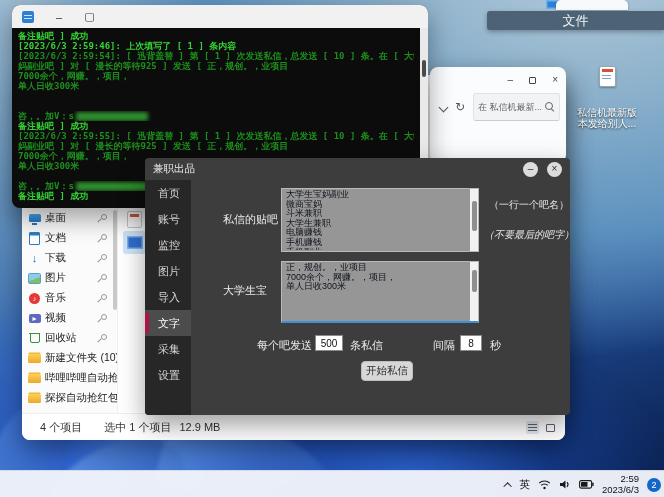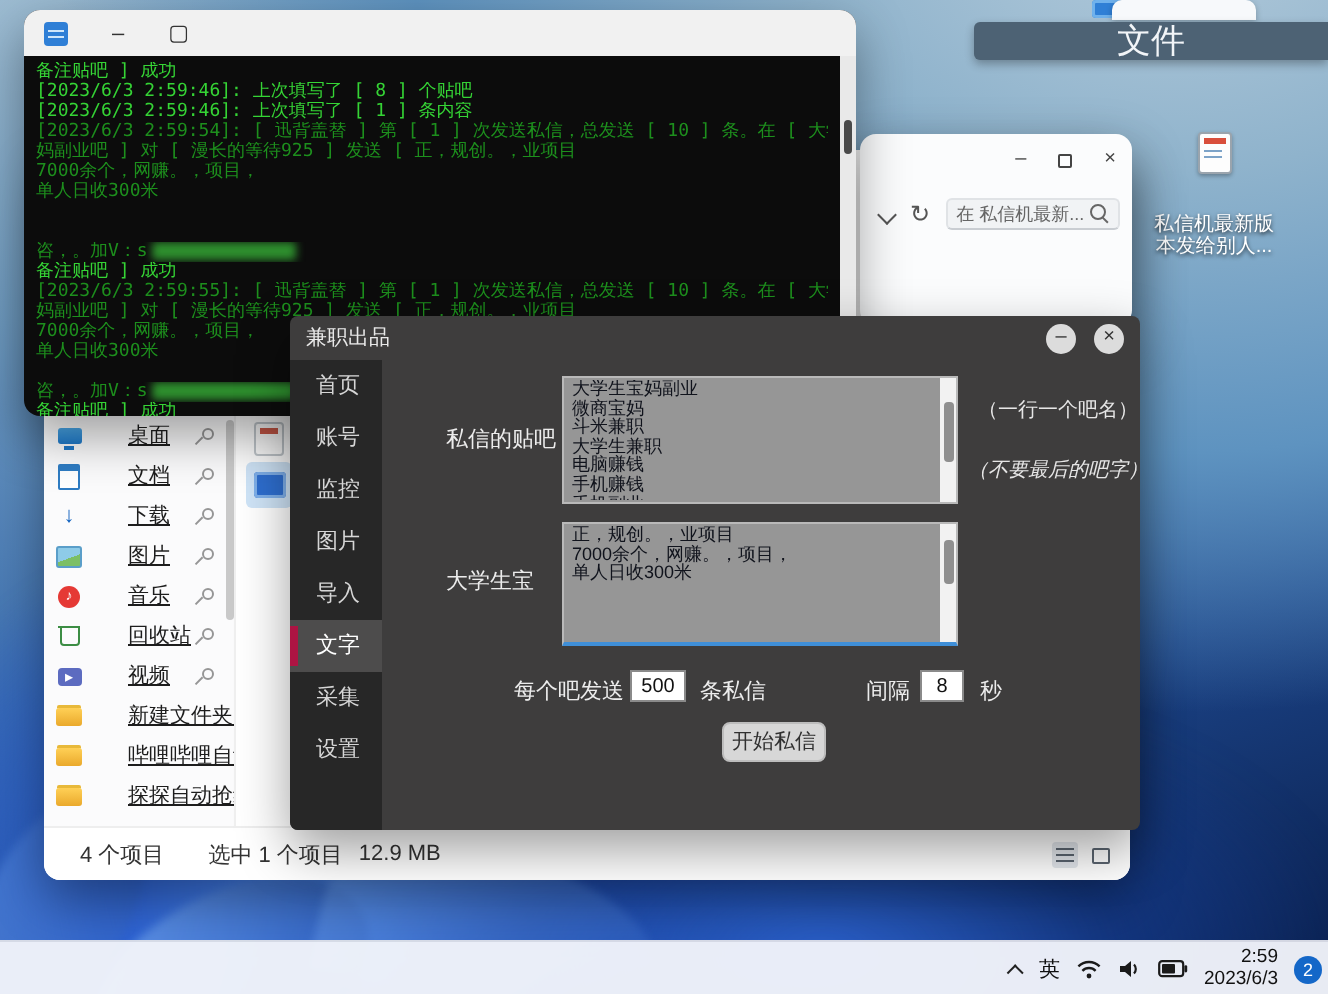--- a/index.html
+++ b/index.html
@@ -19,52 +19,52 @@
     background:radial-gradient(closest-side,rgba(46,102,214,.9) 0%,rgba(22,62,150,.6) 55%,rgba(10,30,80,0) 100%); filter:blur(8px); }
   .petal { position:absolute; border-radius:50% 50% 50% 0; background:linear-gradient(135deg,#6ea4f4,#1f4fb2); opacity:.85; filter:blur(2px); }
   .petal.p1 { left:40px; bottom:-40px; width:150px; height:90px; transform:rotate(-28deg); }
   .petal.p2 { left:160px; bottom:-10px; width:170px; height:80px; transform:rotate(14deg); opacity:.6; }
   .petal.p3 { left:-30px; bottom:10px; width:120px; height:70px; transform:rotate(-60deg); opacity:.5; }
 
   
   .peek-white { position:absolute; left:556px; top:0; width:72px; height:10px; background:#f7f9fb; border-radius:5px 5px 0 0; box-shadow:0 1px 3px rgba(0,0,0,.25); }
   .peek-appicon { position:absolute; left:546px; top:0; width:15px; height:9px; background:#2f7fd6; border-radius:2px; box-shadow:inset 0 0 0 1.5px #6fb1ec; }
   .menu-bar { position:absolute; left:487px; top:11px; width:177px; height:19px; background:#4d6274; border-radius:3px 0 0 3px; box-shadow:0 2px 5px rgba(0,0,0,.3); display:flex; align-items:center; justify-content:center; }
-  .menu-bar .menu-label { color:#f2f5f8; font-size:17px; }
+  .menu-bar .menu-label { color:#f2f5f8; font-size:13px; }
 
   
   .desk-icon { position:absolute; left:571px; top:66px; width:72px; text-align:center; }
   .desk-icon .page { width:17px; height:21px; margin:0 auto; background:#fdfdfd; border:1px solid #9aa4ad; border-radius:2px; position:relative; box-shadow:0 1px 2px rgba(0,0,0,.3); }
   .desk-icon .page::before { content:""; position:absolute; left:2px; top:2px; right:2px; height:3px; background:#d94f3c; }
   .desk-icon .page::after { content:""; position:absolute; left:2px; top:8px; right:4px; height:6px;
     background:repeating-linear-gradient(#7da3c8 0 1px, transparent 1px 3px); }
   .desk-label { margin-top:20px; font-size:10px; line-height:11px; color:#fff; text-shadow:0 1px 2px rgba(0,0,0,.8); white-space:pre-line; }
 
   
   .win { position:absolute; border-radius:8px; box-shadow:0 10px 26px rgba(0,0,0,.38); }
 
   
   .explorer2 { left:430px; top:67px; width:136px; height:96px; background:#fbfcfd; }
   .e2-titlebar { height:26px; display:flex; align-items:center; justify-content:flex-end; padding-right:8px; gap:16px; }
   .e2-btn { font-size:10px; color:#444; line-height:10px; }
   .e2-box { width:7px; height:7px; border:1px solid #444; border-radius:1px; }
   .e2-toolbar { height:28px; display:flex; align-items:center; gap:8px; padding:0 6px; }
   .e2-chev { width:7px; height:7px; border-left:1.5px solid #555; border-bottom:1.5px solid #555; transform:rotate(-45deg); margin-left:4px; }
   .e2-refresh { font-size:12px; color:#555; }
-  .e2-search { flex:1; height:16px; background:#f1f3f5; border:1px solid #e0e3e6; border-bottom-color:#c9cdd2; border-radius:3px; display:flex; align-items:center; padding:0 4px; overflow:hidden; }
+  .e2-search { flex:1; height:28px; background:#f1f3f5; border:1px solid #e0e3e6; border-bottom-color:#c9cdd2; border-radius:3px; display:flex; align-items:center; padding:0 4px; overflow:hidden; }
   .e2-search .q { font-size:9px; color:#666; white-space:nowrap; overflow:hidden; flex:1; }
   .mag { width:10px; height:10px; position:relative; flex:0 0 auto; }
   .mag::before { content:""; position:absolute; left:0; top:0; width:6px; height:6px; border:1.3px solid #666; border-radius:50%; }
   .mag::after { content:""; position:absolute; left:6px; top:6px; width:4px; height:1.3px; background:#666; transform:rotate(45deg); transform-origin:left center; }
 
   
   .explorer1 { left:22px; top:75px; width:543px; height:365px; background:#fff; }
   .e1-sidebar { position:absolute; left:0; top:133px; width:96px; bottom:27px; background:#fbfbfc; border-right:1px solid #f0f0f0; overflow:hidden; }
   .side-item { height:20px; display:flex; align-items:center; padding-left:6px; position:relative; }
-  .side-label { font-size:10.5px; color:#1d1d1d; margin-left:23px; white-space:nowrap;text-decoration:underline; }
+  .side-label { font-size:10.5px; color:#1d1d1d; margin-left:4px; white-space:nowrap; }
   .pin { width:9px; height:9px; position:absolute; right:9px; top:6px; opacity:.55; }
   .pin::before { content:""; position:absolute; right:1px; top:0; width:4px; height:4px; border:1.2px solid #444; border-radius:50%; }
   .pin::after { content:""; position:absolute; left:0; bottom:0; width:1.2px; height:5px; background:#444; transform:rotate(45deg); }
   .fico { width:13px; height:13px; flex:0 0 auto; position:relative; display:inline-flex; align-items:center; justify-content:center; }
   .fico-desktop::before { content:""; width:12px; height:8px; background:linear-gradient(#49a7e8,#1f78c8); border-radius:1.5px; }
   .fico-desktop::after { content:""; position:absolute; bottom:0; left:4px; width:5px; height:2px; background:#1f78c8; }
   .fico-download::before { content:"↓"; color:#1565c0; font-weight:bold; font-size:11px; }
   .fico-document::before { content:""; width:9px; height:11px; background:#fff; border:1.2px solid #2e7cc3; border-radius:1px;
     box-shadow:inset 0 2.5px 0 #2e7cc3; }
   .fico-pictures::before { content:""; width:12px; height:9px; border-radius:1.5px;
@@ -89,21 +89,21 @@
   .vico-card { width:9px; height:8px; border:1.2px solid #5b6570; border-radius:1px; }
 
   
   .terminal { left:12px; top:5px; width:416px; height:203px; background:#0c0c0c; border-radius:8px; overflow:hidden; }
   .term-titlebar { height:23px; background:#f1f1f1; display:flex; align-items:center; padding:0 10px; }
   .term-icon { width:12px; height:12px; background:#2f7fd6; border-radius:2px; position:relative; flex:0 0 auto; }
   .term-icon::before { content:""; position:absolute; left:2px; right:2px; top:4px; height:1.5px; background:#cfe6fa; box-shadow:0 3px 0 #cfe6fa; }
   .term-title { font-size:10.5px; color:#3a3a3a; margin-left:7px; flex:1; white-space:nowrap; overflow:hidden; }
   .term-ctrl { font-size:11px; color:#333; margin-left:22px; }
   .term-body { position:absolute; left:0; right:8px; top:23px; bottom:0; padding:3px 6px; overflow:hidden;
-    font-family:"DejaVu Sans Mono","Liberation Mono",monospace; font-weight:normal; }
+    font-family:"DejaVu Sans Mono","Liberation Mono",monospace; font-weight:bold; }
   .t-line { font-size:9px; line-height:10px; white-space:nowrap; overflow:hidden; }
   .t-bright { color:#35d435; }
   .t-dim { color:#1d8f1d; }
   .censor { display:inline-block; width:72px; height:9px; background:#2e8f2e; border-radius:1px; filter:blur(2px); vertical-align:middle; margin-left:2px; }
   .term-scroll { position:absolute; right:0; top:23px; bottom:0; width:8px; background:#e9e9e9; }
   .term-thumb { position:absolute; right:2px; top:32px; width:4px; height:17px; background:#4a4a4a; border-radius:2px; }
 
   
   .app { left:145px; top:158px; width:425px; height:257px; background:#3e3d3d; border-radius:4px; overflow:hidden; }
   .app-titlebar { height:22px; display:flex; align-items:center; padding:0 8px; }
@@ -178,27 +178,27 @@
           <span class="fico fico-pictures"></span>
           <span class="side-label">图片</span>
           <span class="pin"></span>
         </div>
         <div class="side-item">
           <span class="fico fico-music"></span>
           <span class="side-label">音乐</span>
           <span class="pin"></span>
         </div>
         <div class="side-item">
+          <span class="fico fico-video"></span>
+          <span class="side-label">视频</span>
+          <span class="pin"></span>
+        </div>
+        <div class="side-item">
           <span class="fico fico-recycle"></span>
           <span class="side-label">回收站</span>
-          <span class="pin"></span>
-        </div>
-        <div class="side-item">
-          <span class="fico fico-video"></span>
-          <span class="side-label">视频</span>
           <span class="pin"></span>
         </div>
         <div class="side-item">
           <span class="fico fico-folder"></span>
           <span class="side-label">新建文件夹 (10)</span>
         </div>
         <div class="side-item">
           <span class="fico fico-folder"></span>
           <span class="side-label">哔哩哔哩自动抢红包</span>
         </div>
@@ -246,21 +246,20 @@
   </div>
 
   <div class="win terminal">
     <div class="term-titlebar">
       <span class="term-icon"></span>
       <span class="term-ctrl">–</span>
       <span class="term-ctrl">▢</span>
     </div>
     <div class="term-body">
         <div class="t-line t-bright"><span>备注贴吧 ] 成功</span></div>
-        <div class="t-line t-bright"><span>[2023/6/3 2:59:46]:  上次填写了 [ 8 ] 个贴吧</span></div>
         <div class="t-line t-bright"><span>[2023/6/3 2:59:46]:  上次填写了 [ 1 ] 条内容</span></div>
         <div class="t-line t-dim"><span>[2023/6/3 2:59:54]:  [ 迅背盖替 ] 第 [ 1 ] 次发送私信，总发送 [ 10 ] 条。在 [ 大学生宝</span></div>
         <div class="t-line t-dim"><span>妈副业吧 ] 对 [ 漫长的等待925 ] 发送 [ 正，规创。，业项目</span></div>
         <div class="t-line t-dim"><span>7000余个，网赚。，项目，</span></div>
         <div class="t-line t-dim"><span>单人日收300米</span></div>
         <div class="t-line t-dim"><span>&nbsp;</span></div>
         <div class="t-line t-dim"><span>&nbsp;</span></div>
         <div class="t-line t-dim"><span>咨，。加V：s</span><span class="censor"></span></div>
         <div class="t-line t-bright"><span>备注贴吧 ] 成功</span></div>
         <div class="t-line t-dim"><span>[2023/6/3 2:59:55]:  [ 迅背盖替 ] 第 [ 1 ] 次发送私信，总发送 [ 10 ] 条。在 [ 大学生宝</span></div>

